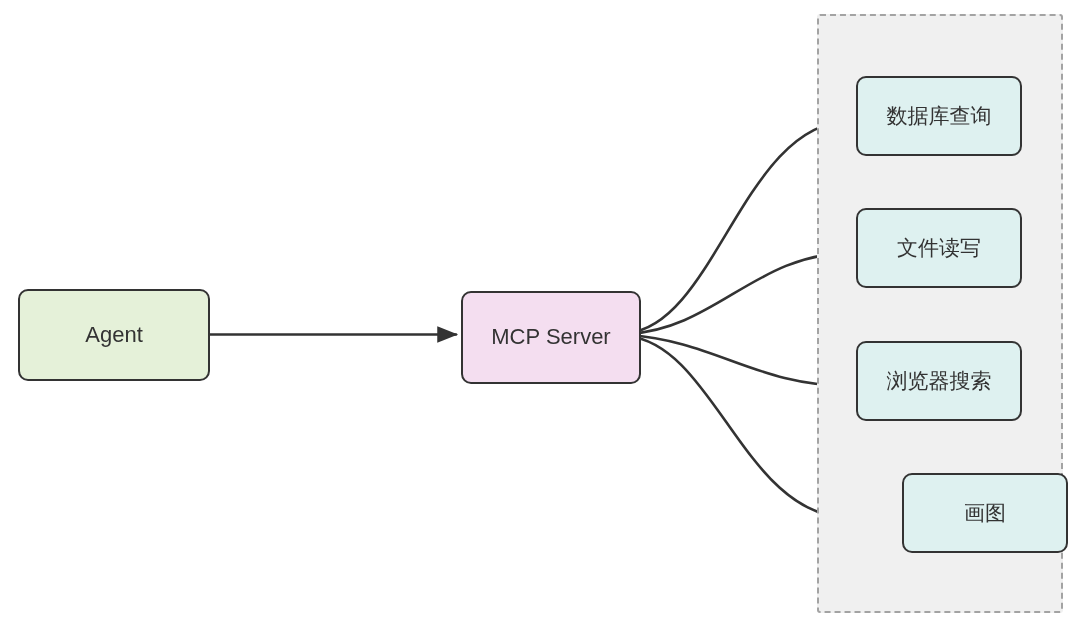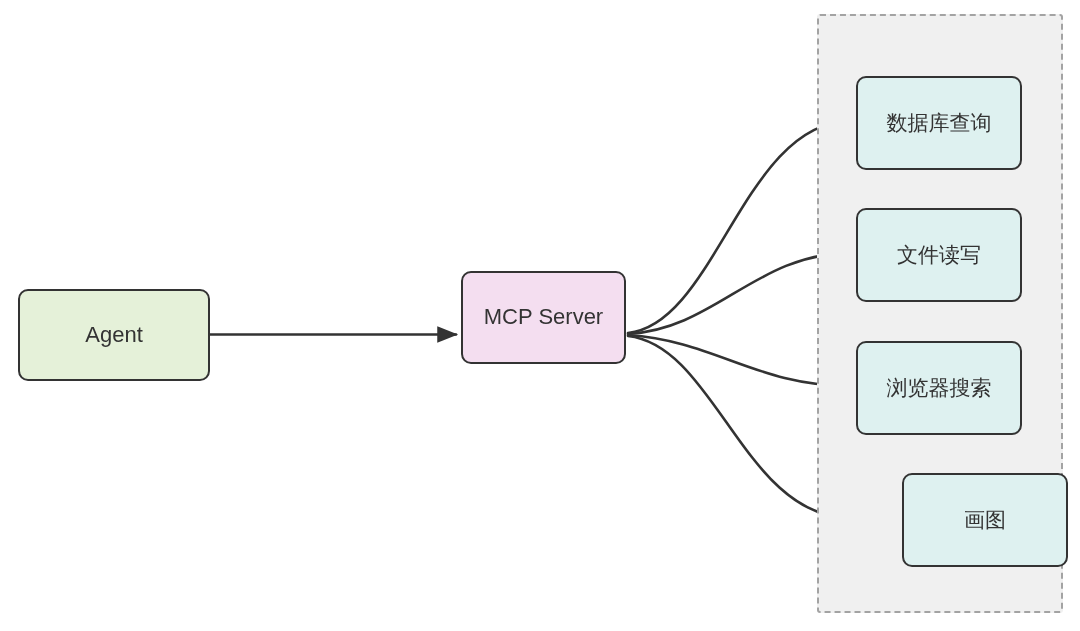--- a/index.html
+++ b/index.html
@@ -52,32 +52,32 @@
     font-size:22px;
     line-height:1.2;
     text-align:center;
     color:var(--text);
   }
   .node-agent{
     left:18px;top:289px;width:192px;height:92px;
     background:var(--agent-fill);
   }
   .node-server{
-    left:461px;top:271px;width:165px;height:93px;
+    left:461px;top:291px;width:180px;height:93px;
     background:var(--server-fill);
   }
   .tools-panel{
     position:absolute;
     left:817px;top:14px;width:246px;height:599px;
     background:var(--panel-fill);
     border:2px dashed var(--panel-border);
     border-radius:3px;
   }
   .node-tool{
-    width:166px;height:94px;
+    width:166px;height:80px;
     background:var(--tool-fill);
     font-size:21px;
   }
   .node-tool-1{left:856px;top:76px;}
   .node-tool-2{left:856px;top:208px;}
   .node-tool-3{left:856px;top:341px;}
   .node-tool-4{left:902px;top:473px;}
   .edge-label{
     position:absolute;
     left:180px;top:297px;width:280px;

